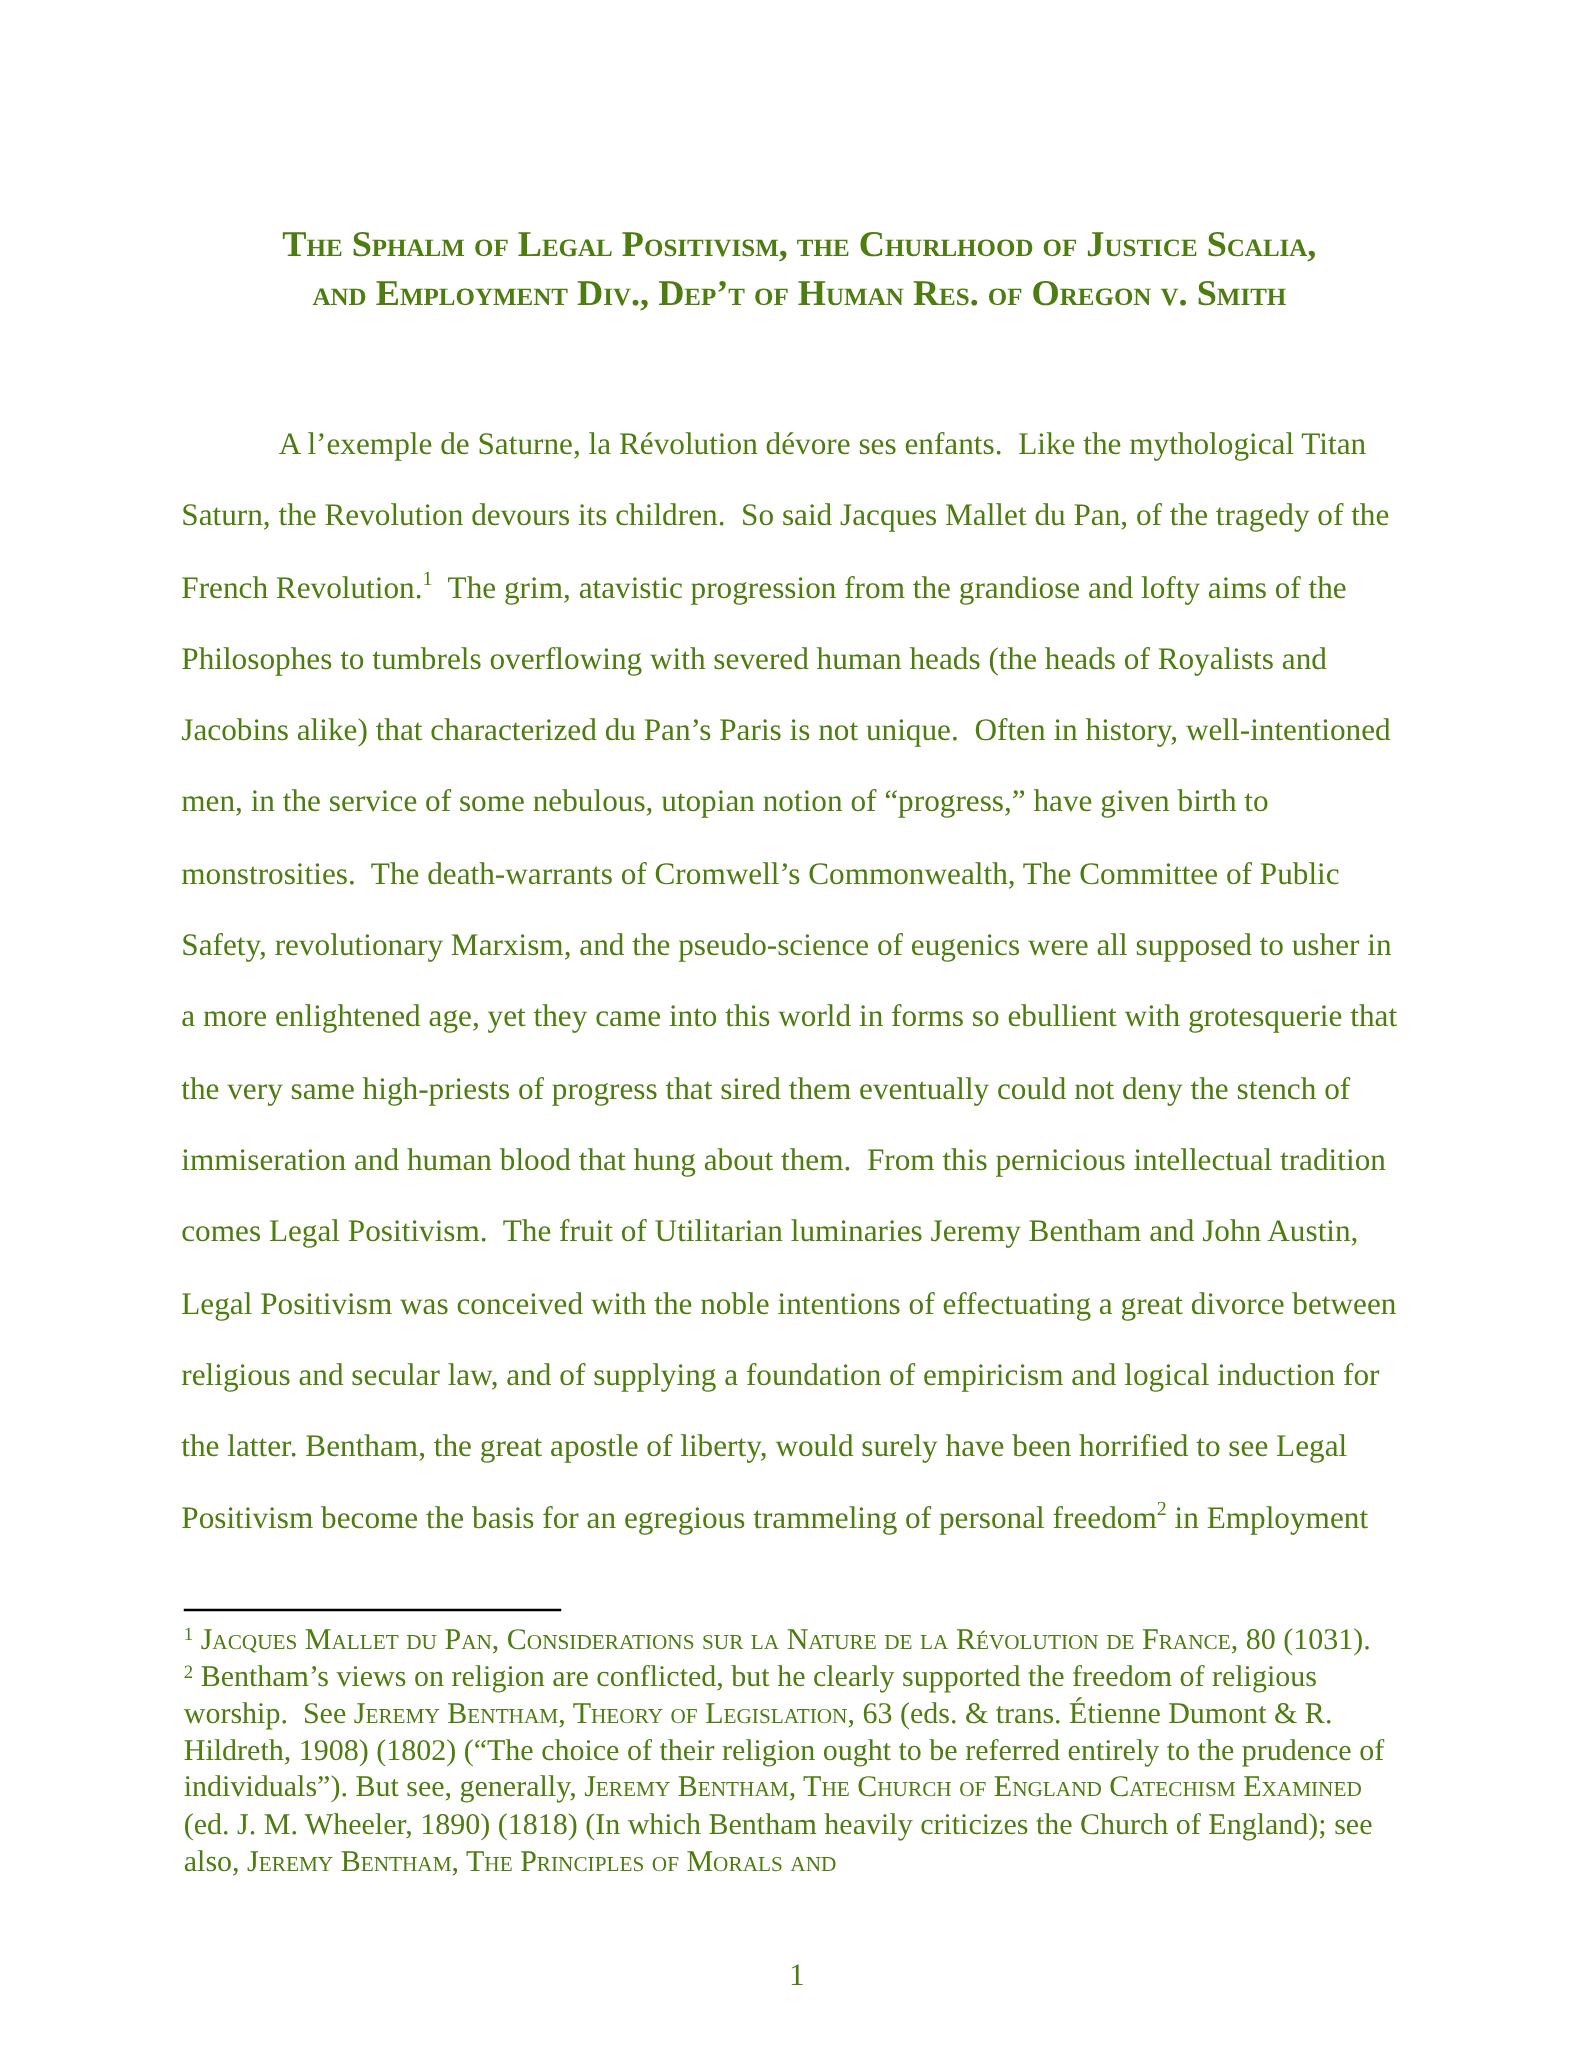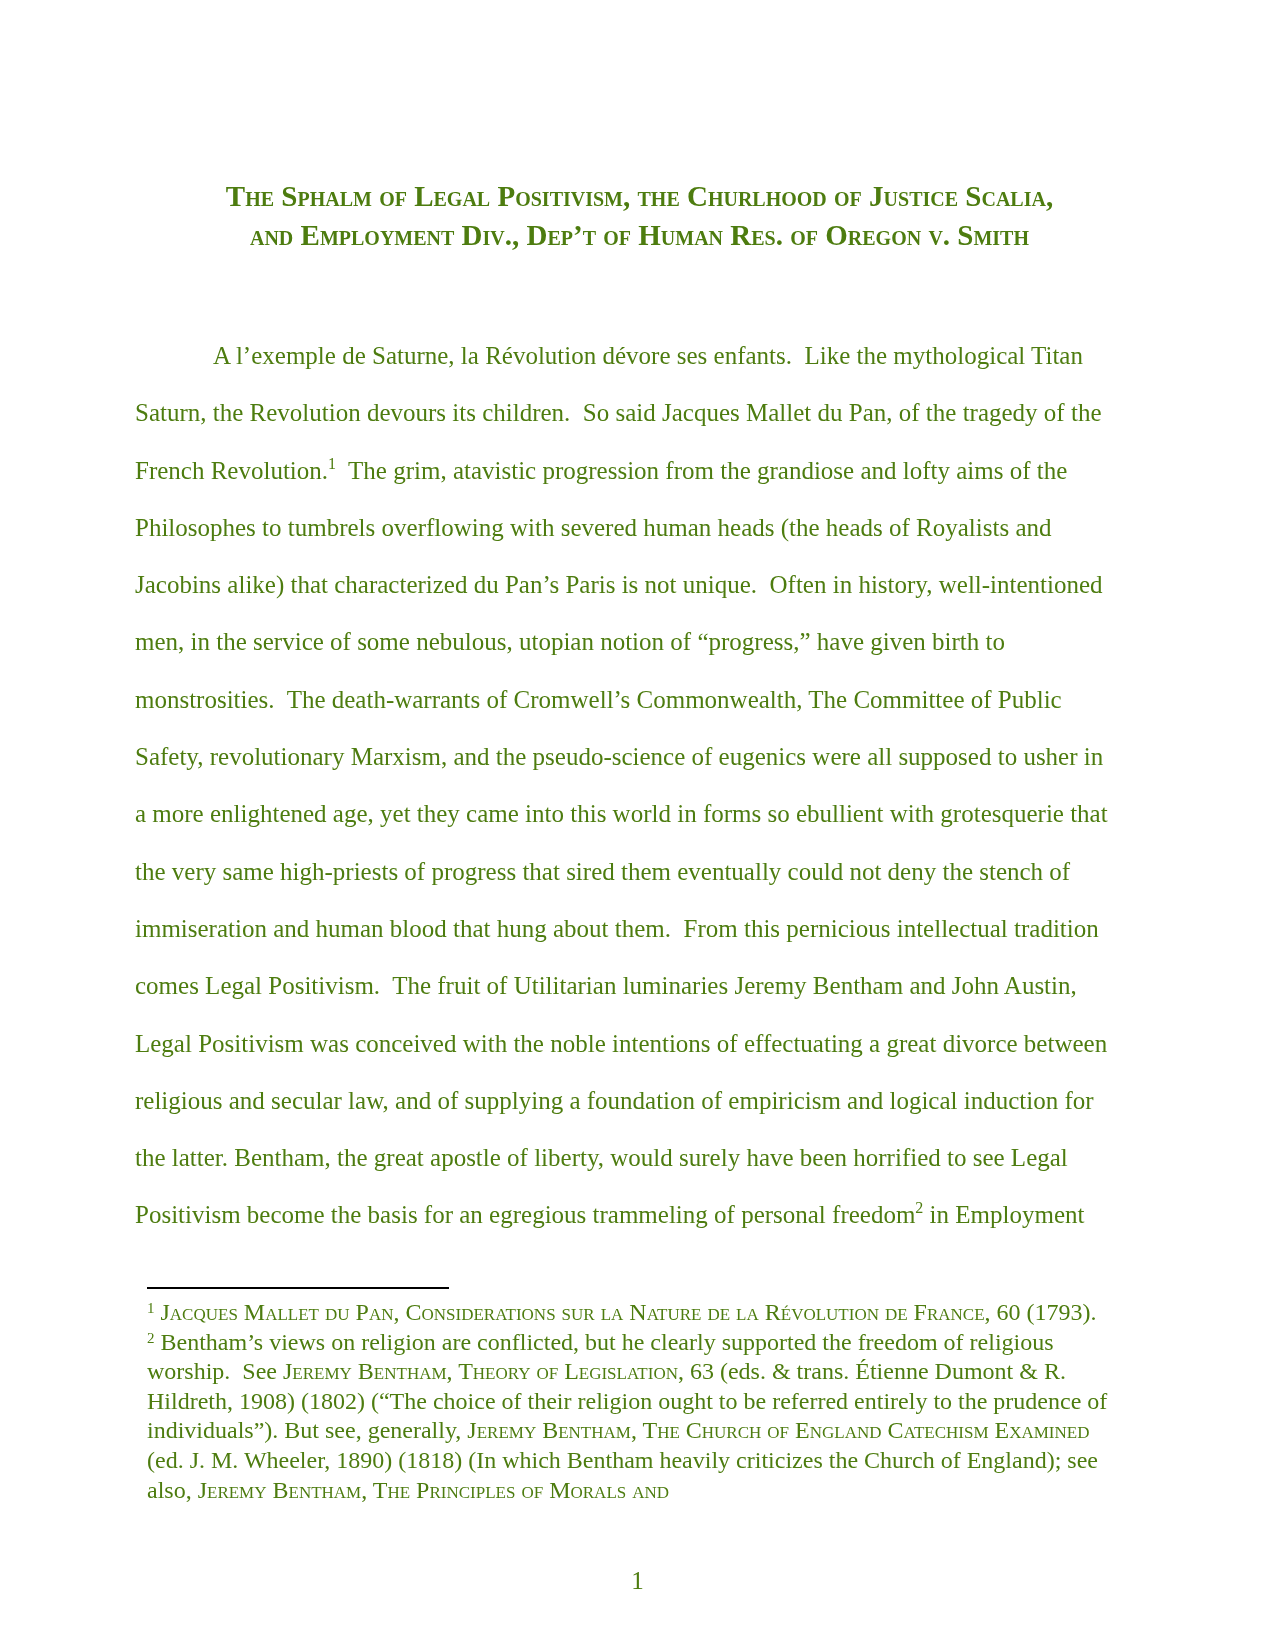--- a/index.html
+++ b/index.html
@@ -25,21 +25,21 @@
     text-align: center;
     font-weight: bold;
     font-variant: small-caps;
     font-size: 29px;
     line-height: 38.5px;
     white-space: pre-wrap;
   }
   .body-text {
     position: absolute;
     top: 296px;
-    left: 135px;
+    left: 145px;
     width: 985px;
     font-size: 25px;
     line-height: 57.3px;
     text-indent: 78px;
     text-align: left;
     white-space: pre-wrap;
   }
   .fn-sep {
     position: absolute;
     top: 1256px;
@@ -91,19 +91,19 @@
 
 <div class="page">
 
   <header class="title-block"><div><span>The Sphalm of Legal Positivism, the Churlhood of Justice Scalia,</span></div><div><span class="up">and </span><span class="it">Employment Div., Dep’t of Human Res. of Oregon v. Smith</span></div></header>
 
   <main class="body-text"><span class="it">A l’exemple de Saturne, la Révolution dévore ses enfants</span><span>.  Like the mythological Titan Saturn, the Revolution devours its children.  So said Jacques Mallet du Pan, of the tragedy of the French Revolution.</span><sup class="fnref">1</sup><span>  The grim, atavistic progression from the grandiose and lofty aims of the </span><span class="it">Philosophes</span><span> to tumbrels overflowing with severed human heads (the heads of Royalists and Jacobins alike) that characterized du Pan’s Paris is not unique.  Often in history, well-intentioned men, in the service of some nebulous, utopian notion of “progress,” have given birth to monstrosities.  The death-warrants of Cromwell’s Commonwealth, The Committee of Public Safety, revolutionary Marxism, and the pseudo-science of eugenics were all supposed to usher in a more enlightened age, yet they came into this world in forms so ebullient with grotesquerie that the very same high-priests of progress that sired them eventually could not deny the stench of immiseration and human blood that hung about them.  From this pernicious intellectual tradition comes Legal Positivism.  The fruit of Utilitarian luminaries Jeremy Bentham and John Austin, Legal Positivism was conceived with the noble intentions of effectuating a great divorce between religious and secular law, and of supplying a foundation of empiricism and logical induction for the latter. Bentham, the great apostle of liberty, would surely have been horrified to see Legal Positivism become the basis for an egregious trammeling of personal freedom</span><sup class="fnref">2</sup><span> in </span><span class="it">Employment</span></main>
 
   <div class="fn-sep"></div>
 
   <section class="footnotes">
-      <div class="fn"><sup class="fnmark">1</sup><span class="sc"> Jacques Mallet du Pan, Considerations sur la Nature de la Révolution de France,</span><span> 60 (1793).</span></div>
+      <div class="fn"><sup class="fnmark">1</sup><span class="sc"> Jacques Mallet du Pan, Considerations sur la Nature de la Révolution de France,</span><span> 80 (1031).</span></div>
       <div class="fn"><sup class="fnmark">2</sup><span> Bentham’s views on religion are conflicted, but he clearly supported the freedom of religious worship.  </span><span class="it">See</span><span> </span><span class="sc">Jeremy Bentham, Theory of Legislation,</span><span> 63 (eds. &amp; trans. Étienne Dumont &amp; R. Hildreth, 1908) (1802) (“The choice of their religion ought to be referred entirely to the prudence of individuals”). </span><span class="it">But see, generally,</span><span> </span><span class="sc">Jeremy Bentham, The Church of England Catechism Examined</span><span> (ed. J. M. Wheeler, 1890) (1818) (In which Bentham heavily criticizes the Church of England); see also, </span><span class="sc">Jeremy Bentham, The Principles of Morals and</span></div>
     </section>
 
   <footer class="page-num">1</footer>
 
 </div>
 
 </body></html>

